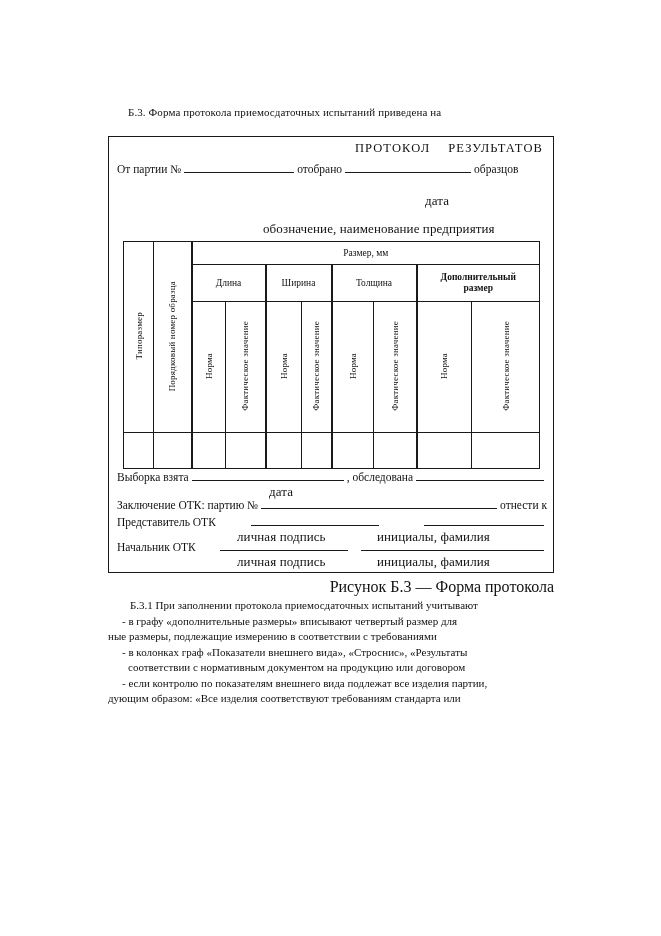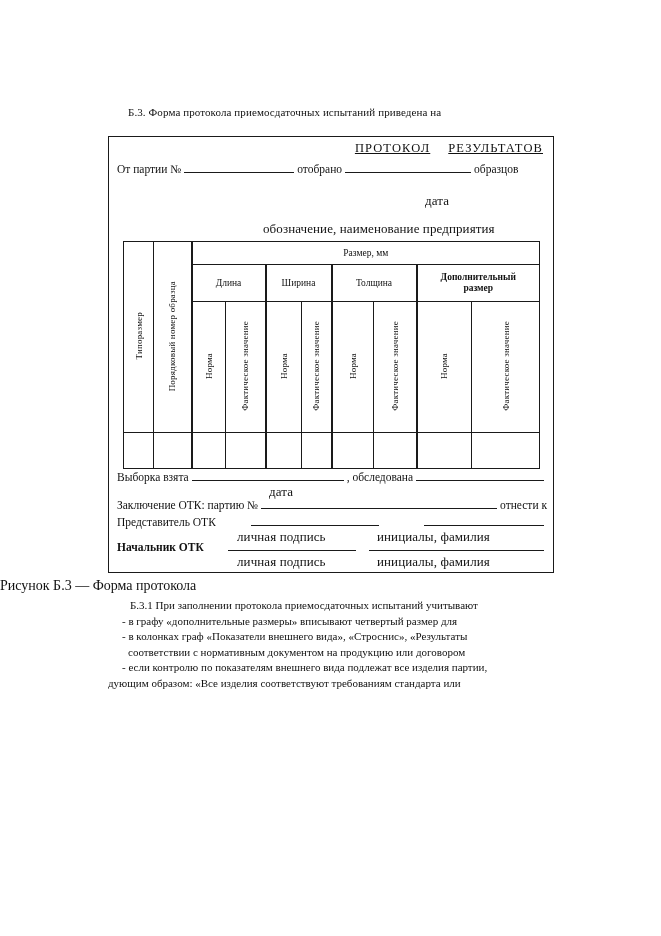--- a/index.html
+++ b/index.html
@@ -35,21 +35,20 @@
   
   #protocol-title {
     position: absolute;
     left: 0; top: 4px;
     width: 100%;
     text-align: right;
     padding-right: 10px;
     font-size: 12.5px;
     letter-spacing: 1.1px;
     white-space: nowrap;
-    text-decoration: underline;
   }
   #protocol-title .gap { display: inline-block; width: 18px; }
 
   
   .form-row {
     position: absolute;
     left: 8px;
     font-size: 11.5px;
     white-space: nowrap;
     display: flex;
@@ -99,22 +98,22 @@
   td.vcell { height: 130px; vertical-align: bottom; padding-bottom: 4px; }
   td.vcell-mid { height: 130px; vertical-align: middle; }
   .hdr-2line { line-height: 1.15; font-size: 9.5px; font-weight: bold; }
   tr.blank-row td { height: 36px; }
 
   
   #figure-caption {
     position: absolute;
     left: 0; top: 578px;
     width: 554px;
-    text-align: left;
-    font-size: 14px;
+    text-align: right;
+    font-size: 16px;
     white-space: nowrap;
   }
 
   
   #body-text {
     position: absolute;
     left: 108px; top: 598px;
     width: 446px;
     font-size: 11px;
     line-height: 15.5px;
@@ -248,32 +247,33 @@
   </div>
 
   <div class="form-row" style="top:379px; width:430px;gap:32px;">
     <span class="lbl">Представитель ОТК</span>
     <span class="rule" style="width:128px;"></span>
     <span class="rule grow" style="margin-left:10px;"></span>
   </div>
   <div class="sublabel" style="left:128px; top:392px;">личная подпись</div>
   <div class="sublabel" style="left:268px; top:392px;">инициалы, фамилия</div>
 
-  <div class="form-row" style="top:404px; width:430px;font-weight:bold;">
+  <div class="form-row" style="top:404px; width:430px;">
     <span class="lbl">Начальник ОТК</span>
     <span class="rule" style="width:128px; margin-left:24px;"></span>
     <span class="rule grow" style="margin-left:10px;"></span>
   </div>
   <div class="sublabel" style="left:128px; top:417px;">личная подпись</div>
   <div class="sublabel" style="left:268px; top:417px;">инициалы, фамилия</div>
 
 </div>
 
 <div id="figure-caption">Рисунок  Б.3 — Форма протокола</div>
 
 <div id="body-text">
   <p class="indent1">Б.3.1 При заполнении протокола  приемосдаточных  испытаний учитывают</p>
   <p class="indent2">- в графу «дополнительные   размеры» вписывают четвертый размер  для</p>
+  <p class="flush">ные    размеры,  подлежащие    измерению  в   соответствии  с  требованиями</p>
   <p class="indent2">- в колонках граф «Показатели  внешнего   вида»,  «Строснис»,  «Результаты</p>
   <p class="indent3">соответствии  с  нормативным  документом  на  продукцию  или   договором</p>
   <p class="indent2">- если контролю по показателям внешнего вида подлежат все изделия партии,</p>
   <p class="flush">дующим  образом: «Все   изделия   соответствуют  требованиям   стандарта  или</p>
 </div>
 
 </body></html>

